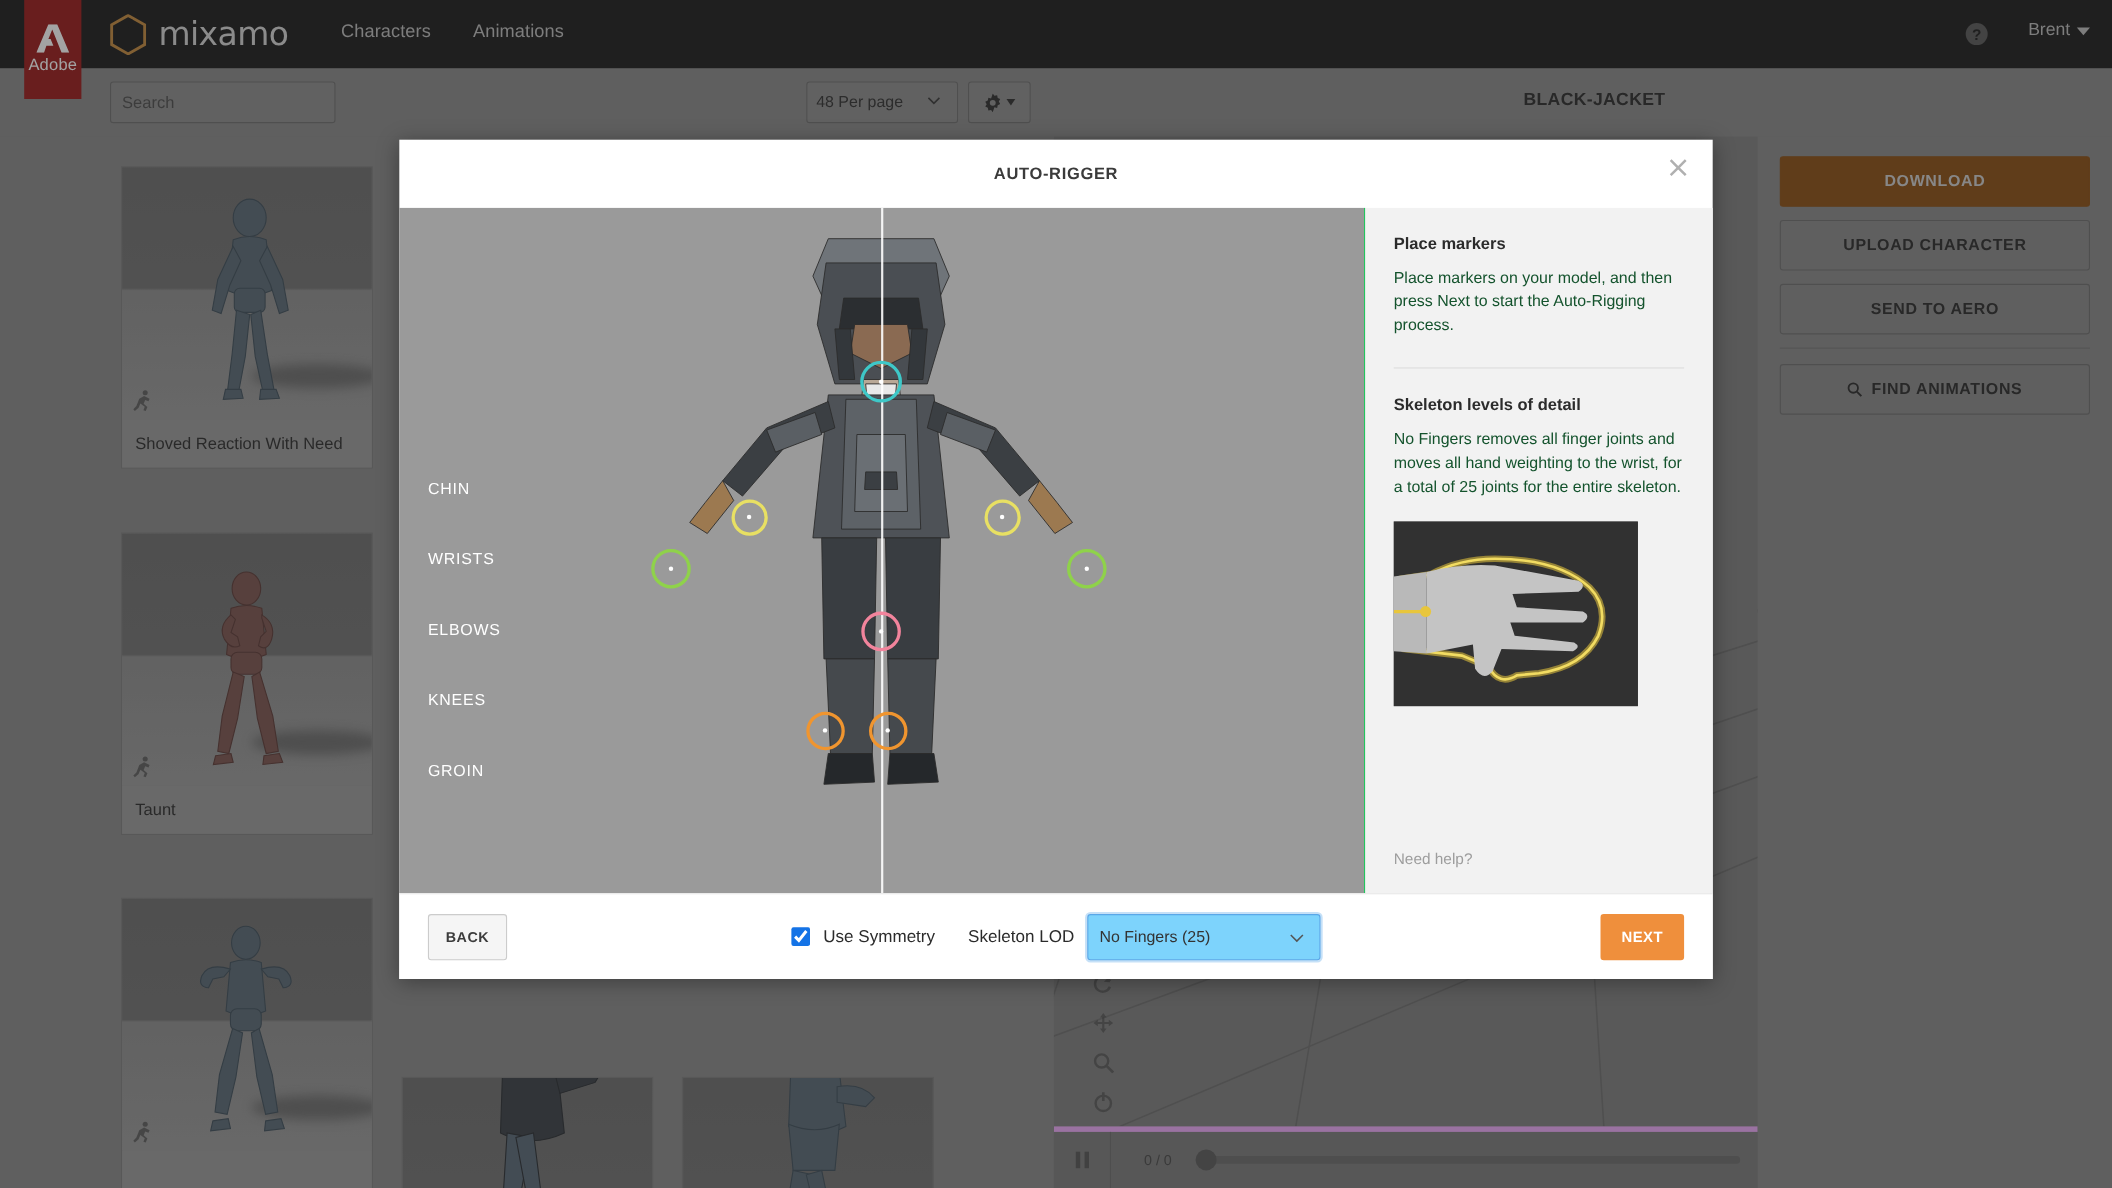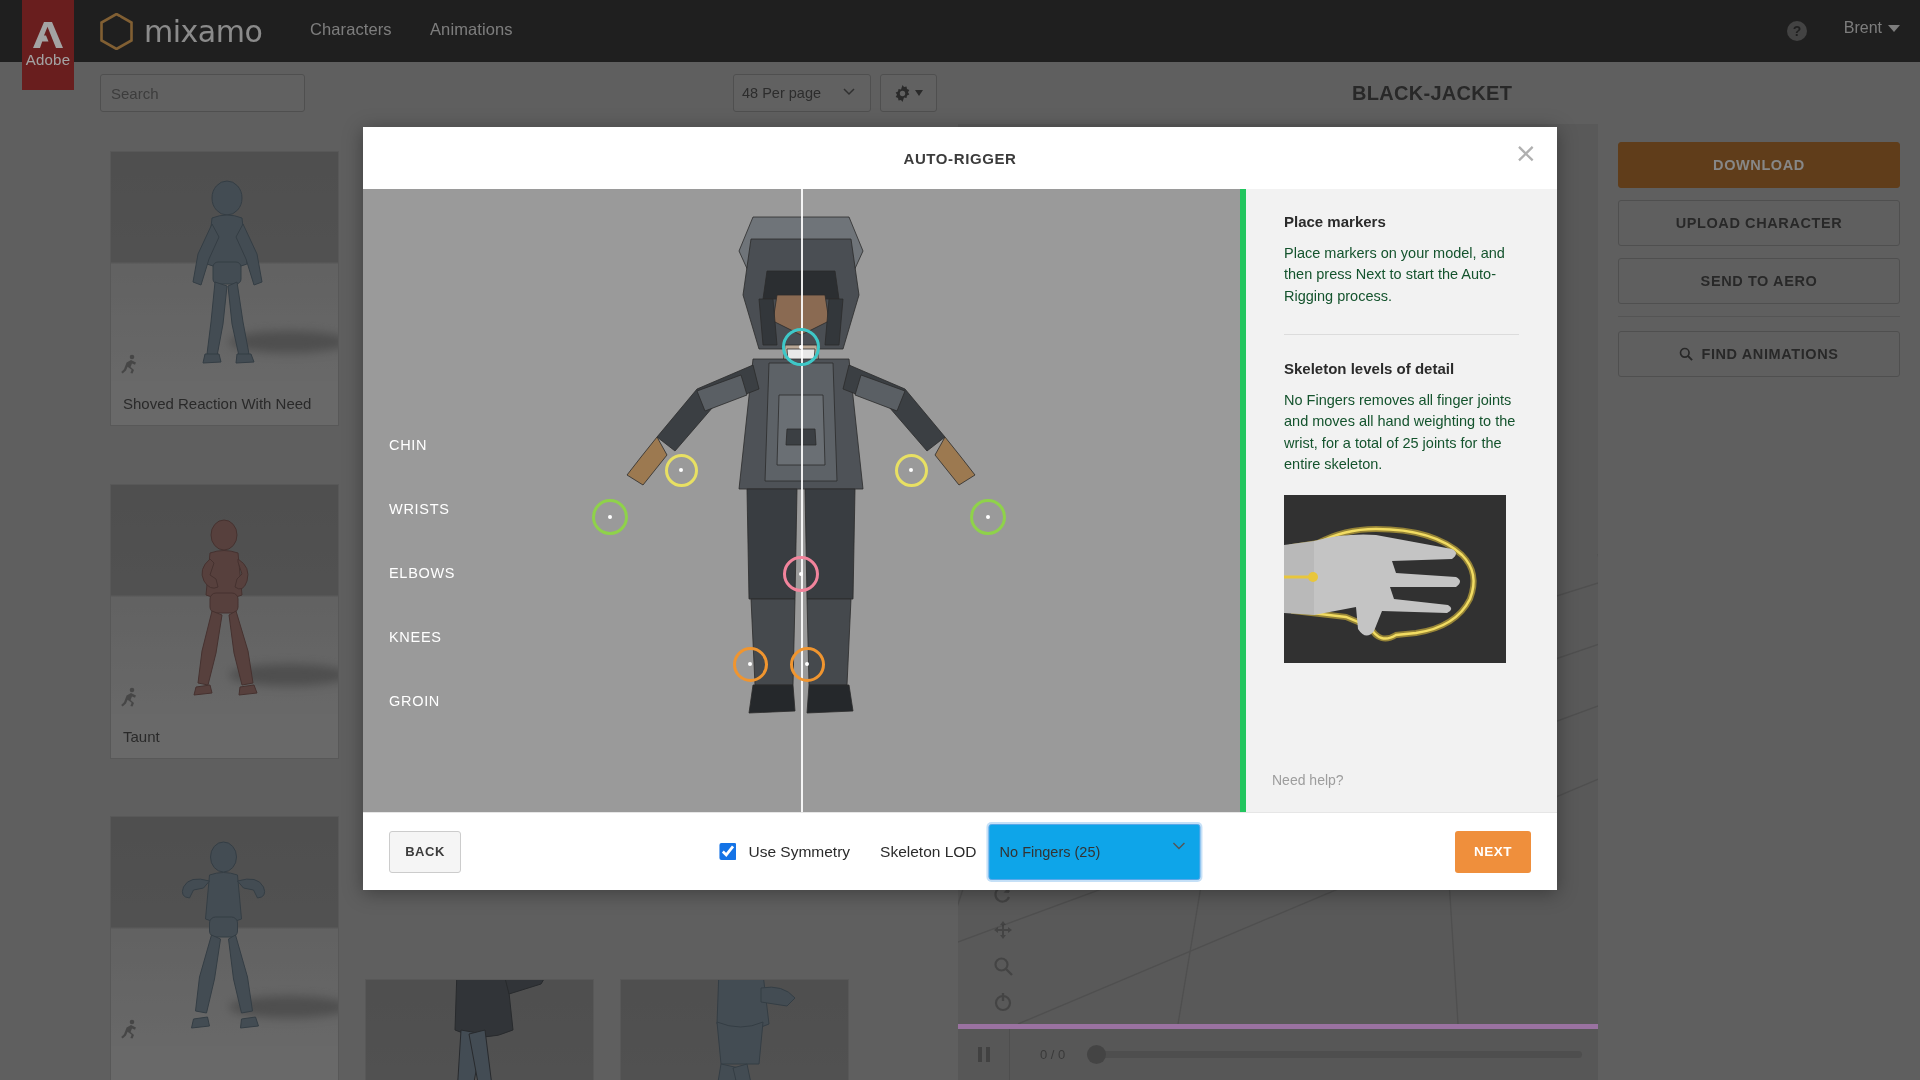--- a/index.html
+++ b/index.html
@@ -79,22 +79,22 @@
     position: absolute; left: 880px; top: 12px; width: 57px; height: 38px;
     background: #8e8e8e; border: 1px solid #6f6f6f; border-radius: 3px;
     display: flex; align-items: center; justify-content: center; gap: 4px;
     cursor: pointer;
   }
   #gear-btn .caret {
     width: 0; height: 0; border-left: 4.5px solid transparent;
     border-right: 4.5px solid transparent; border-top: 6px solid #2f2f2f;
   }
   #char-title {
-    position: absolute; left: 1352px; top: 20px; color: #2b2b2b;
-    font-size: 20px; font-weight: bold; letter-spacing: .3px;
+    position: absolute; left: 1385px; top: 20px; color: #2b2b2b;
+    font-size: 16px; font-weight: bold; letter-spacing: .3px;
   }
 
   
   #anim-grid {
     position: absolute; top: 124px; left: 0; width: 958px; height: 956px;
     background: #8a8a8a; overflow: hidden; z-index: 10;
   }
   .anim-card {
     position: absolute; width: 229px; background: #949494;
     border: 1px solid #7e7e7e; cursor: pointer;
@@ -198,22 +198,22 @@
   .marker {
     position: absolute; border-radius: 50%; border-width: 3px;
     border-style: solid; cursor: grab;
     display: flex; align-items: center; justify-content: center;
   }
   .marker .dot {
     width: 4px; height: 4px; border-radius: 50%; background: #fff;
   }
 
   #rig-side {
-    flex: 1; background: #f2f2f2; padding: 24px 38px; position: relative;
-    border-left: 6px solid #22c55e;
+    flex: 1; background: #f2f2f2; padding: 24px 26px; position: relative;
+    border-left: 1px solid #22c55e;
   }
   .side-h {
     font-size: 15px; font-weight: bold; color: #2b2b2b; margin-bottom: 13px;
   }
   .side-p {
     font-size: 14.5px; color: #14532d; line-height: 1.47;
   }
   #side-divider { height: 1px; background: #dcdcdc; margin: 27px 0 25px; }
   #lod-image {
     margin-top: 20px; width: 222px; height: 168px; background: #313131;
@@ -237,22 +237,22 @@
   #foot-center {
     position: absolute; left: 50%; transform: translateX(-50%);
     display: flex; align-items: center; gap: 12px;
   }
   #sym-check {
     width: 17px; height: 17px; accent-color: #1473e6; cursor: pointer;
   }
   #sym-label { font-size: 15.5px; color: #2b2b2b; cursor: pointer; }
   #lod-label { font-size: 15.5px; color: #2b2b2b; margin-left: 18px; }
   #lod-select {
-    width: 212px; height: 56px; border: 1px solid #5aa7e8; border-radius: 3px;
-    background: #0ea5e9; font-size: 14.5px; color: #333; padding: 0 10px;
+    width: 212px; height: 42px; border: 1px solid #5aa7e8; border-radius: 3px;
+    background: #7dd3fc; font-size: 14.5px; color: #333; padding: 0 10px;
     font-family: "Liberation Sans", sans-serif; appearance: none; cursor: pointer;
     box-shadow: 0 0 0 2px rgba(90,167,232,.35);
   }
   #lod-caret { position: absolute; right: 15px; top: 18px; pointer-events: none; }
   #next-btn {
     position: absolute; right: 26px; width: 76px; height: 42px;
     background: #ef8f3c; border: none; border-radius: 3px; color: #fff;
     font-size: 13.5px; font-weight: bold; letter-spacing: .5px; cursor: pointer;
   }
 </style>

